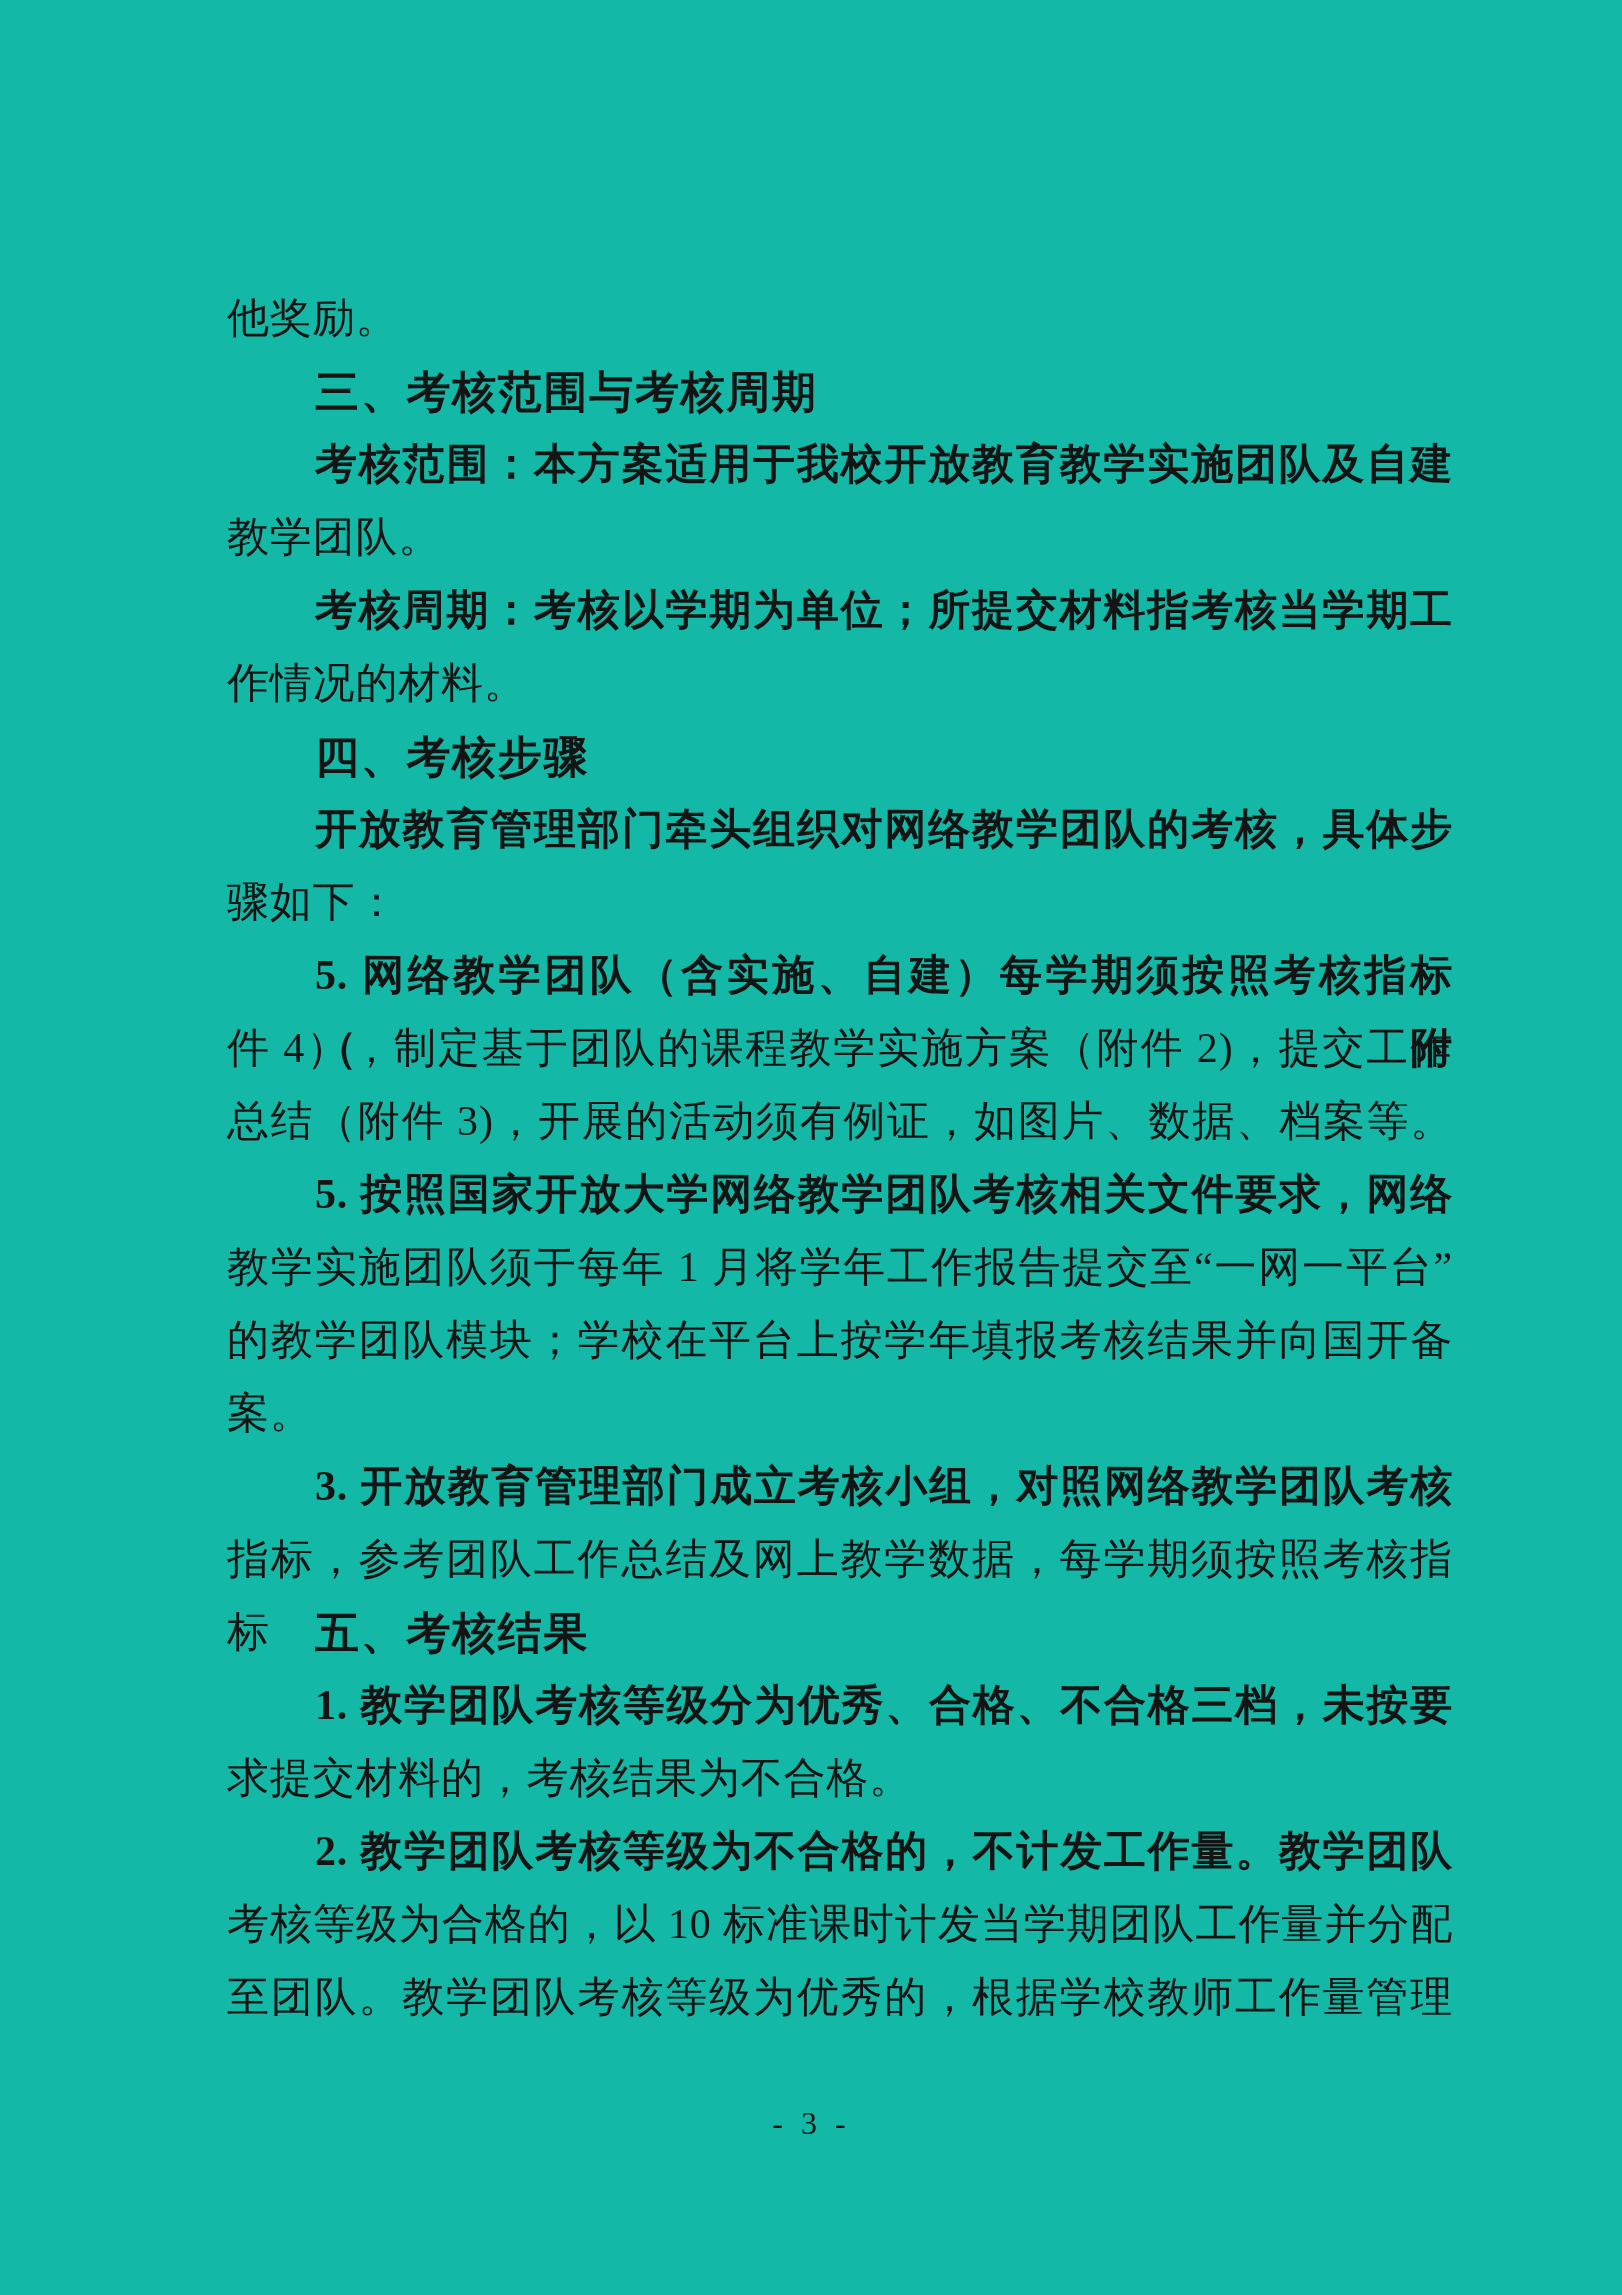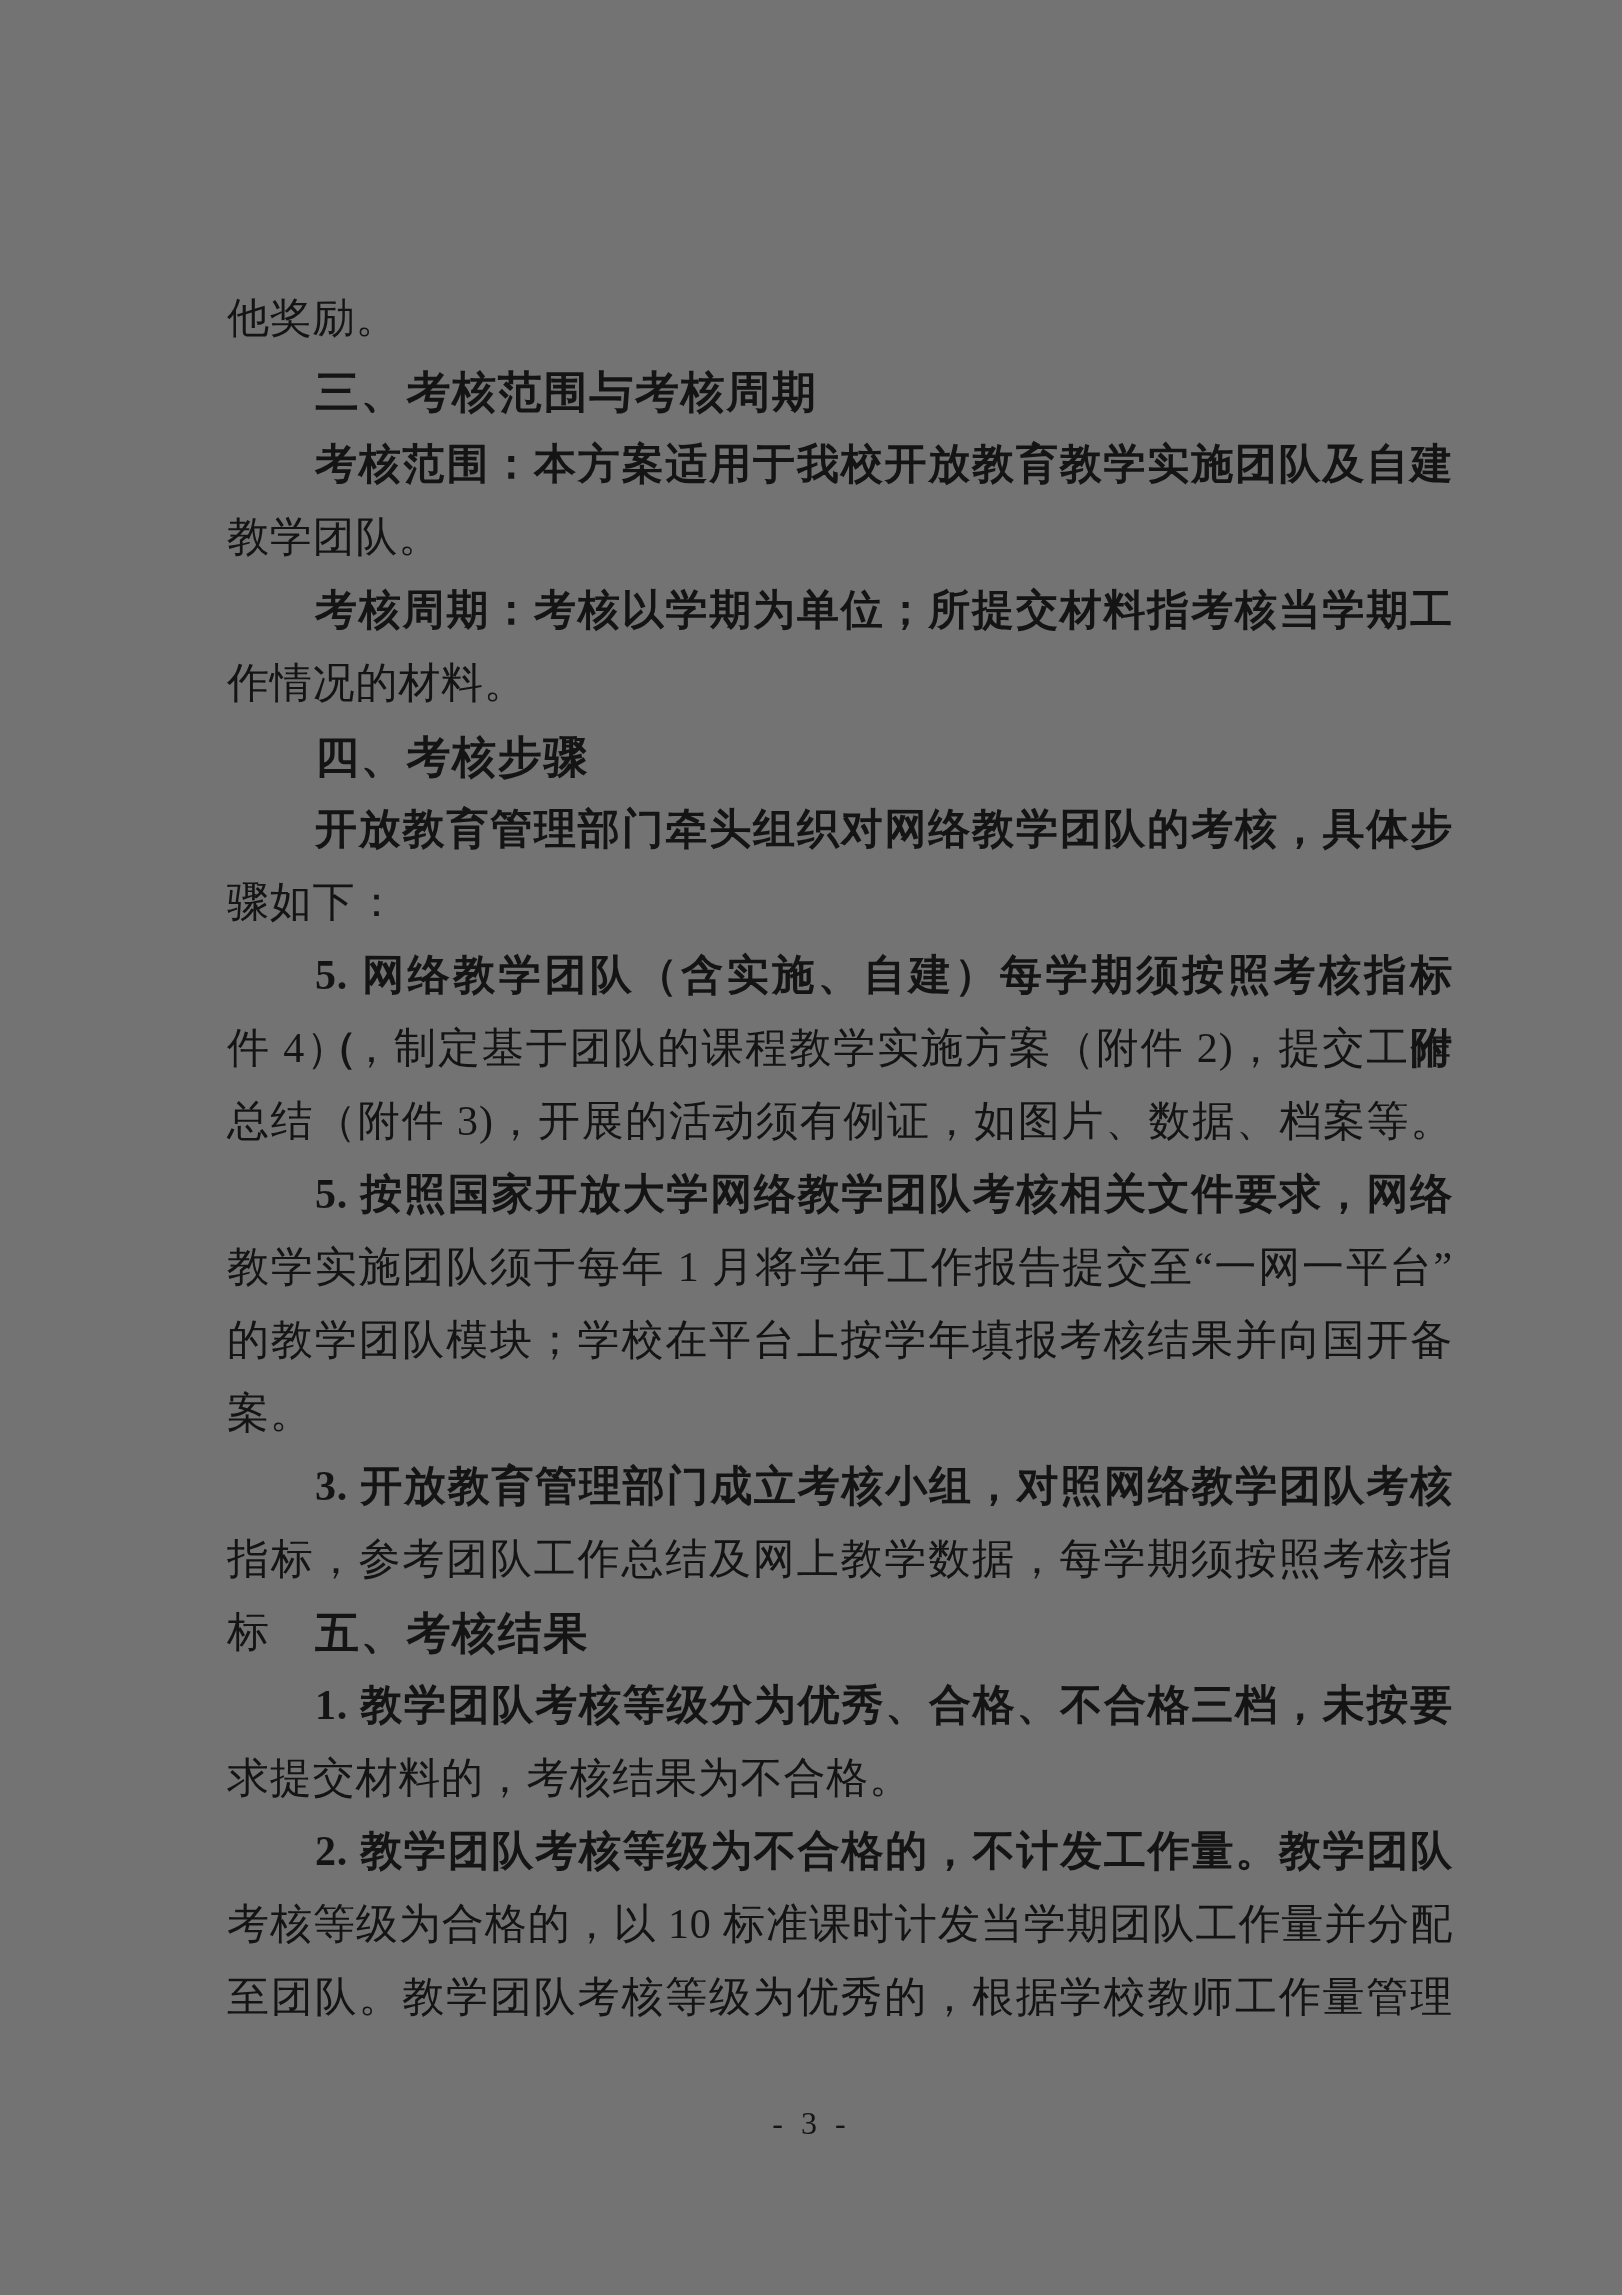--- a/index.html
+++ b/index.html
@@ -4,21 +4,21 @@
 <style>
   html,body{margin:0;padding:0;}
   body{
     width:1623px;height:2295px;
     background:#f0f0f0;
     font-family:"Liberation Serif","DejaVu Serif",serif;
   }
   .page{
     position:relative;
     width:1623px;height:2295px;
-    background:#737373;
+    background:#14b8a6;
     overflow:hidden;
     color:#141414;
   }
   .content{
     position:absolute;
     left:227px;top:282px;
     width:1226px;
   }
   .line{
     height:73px;

